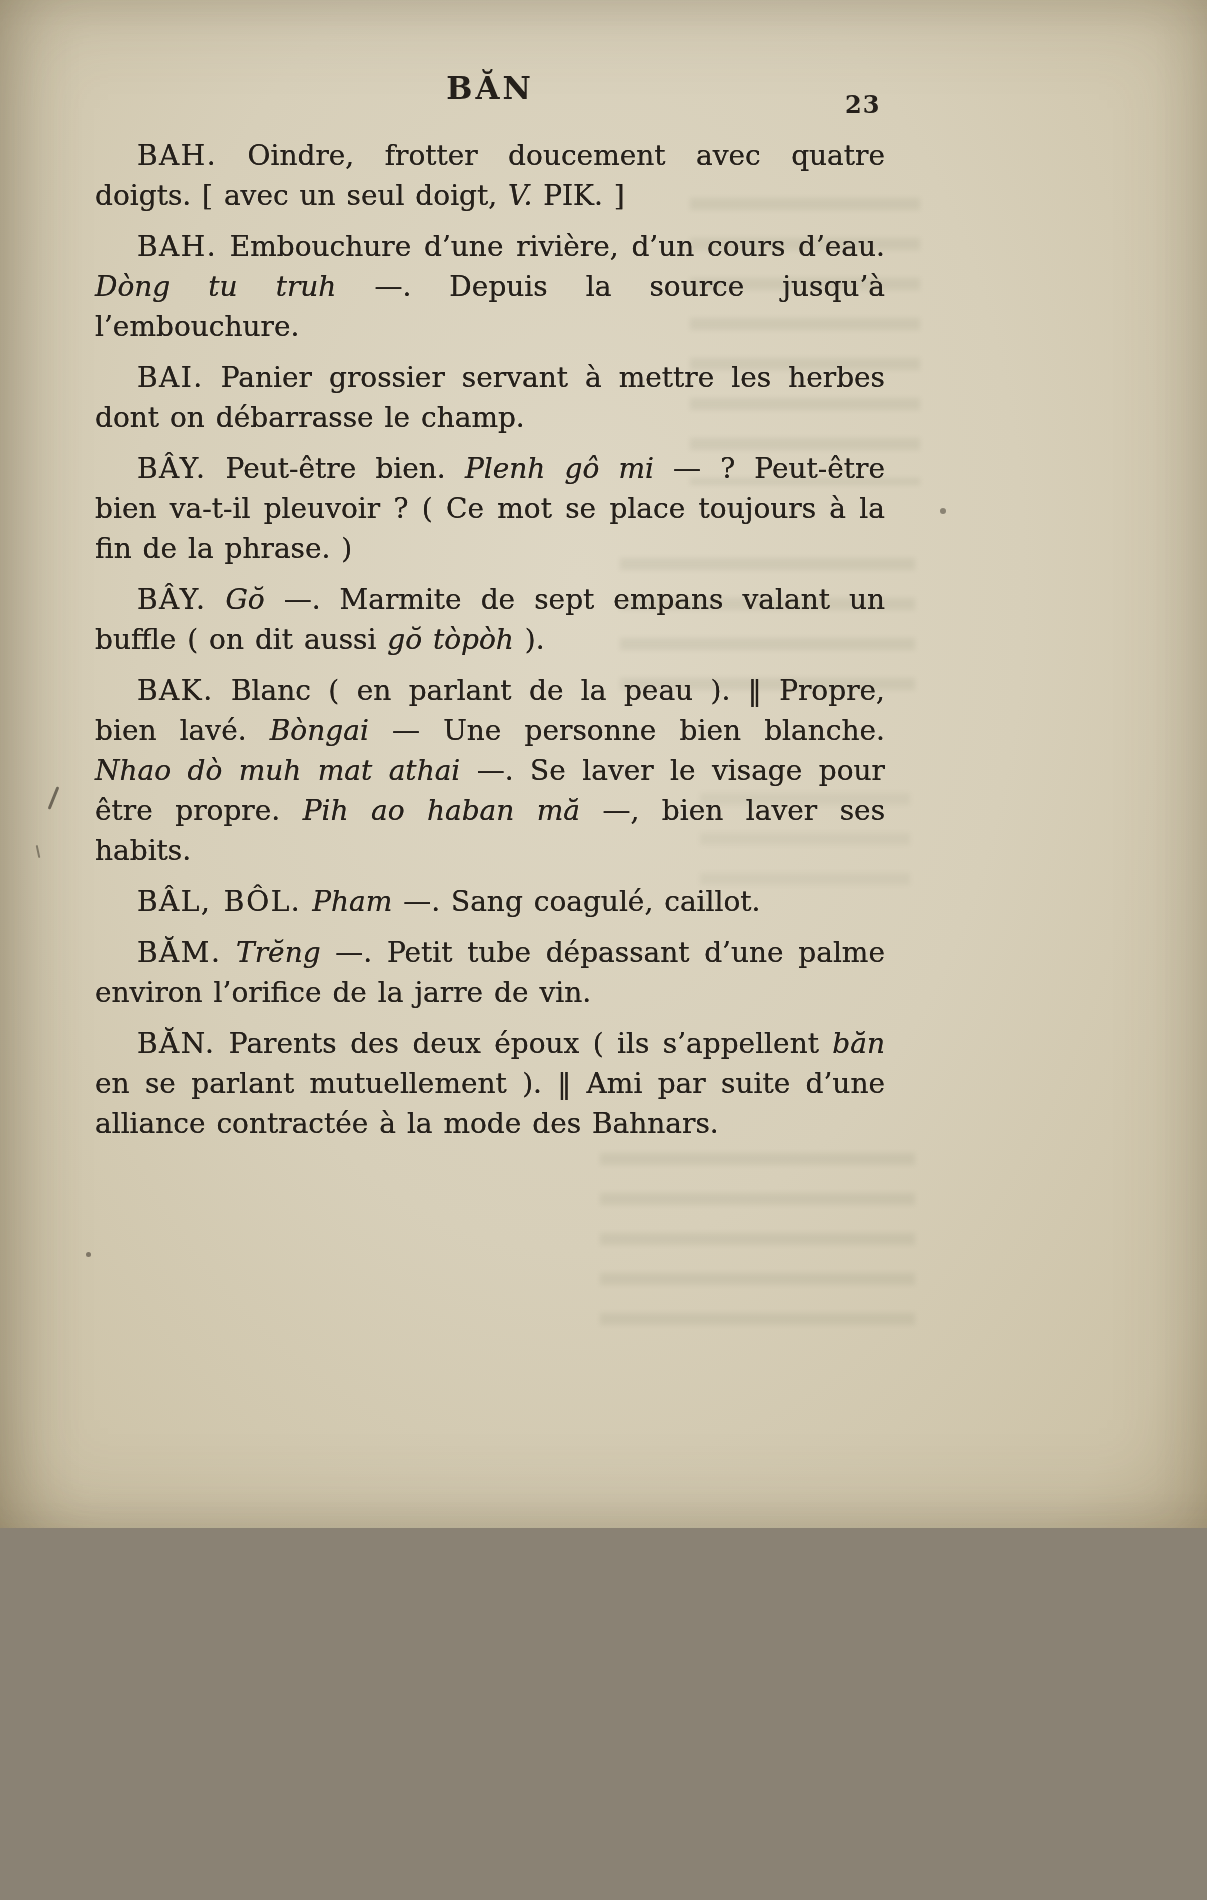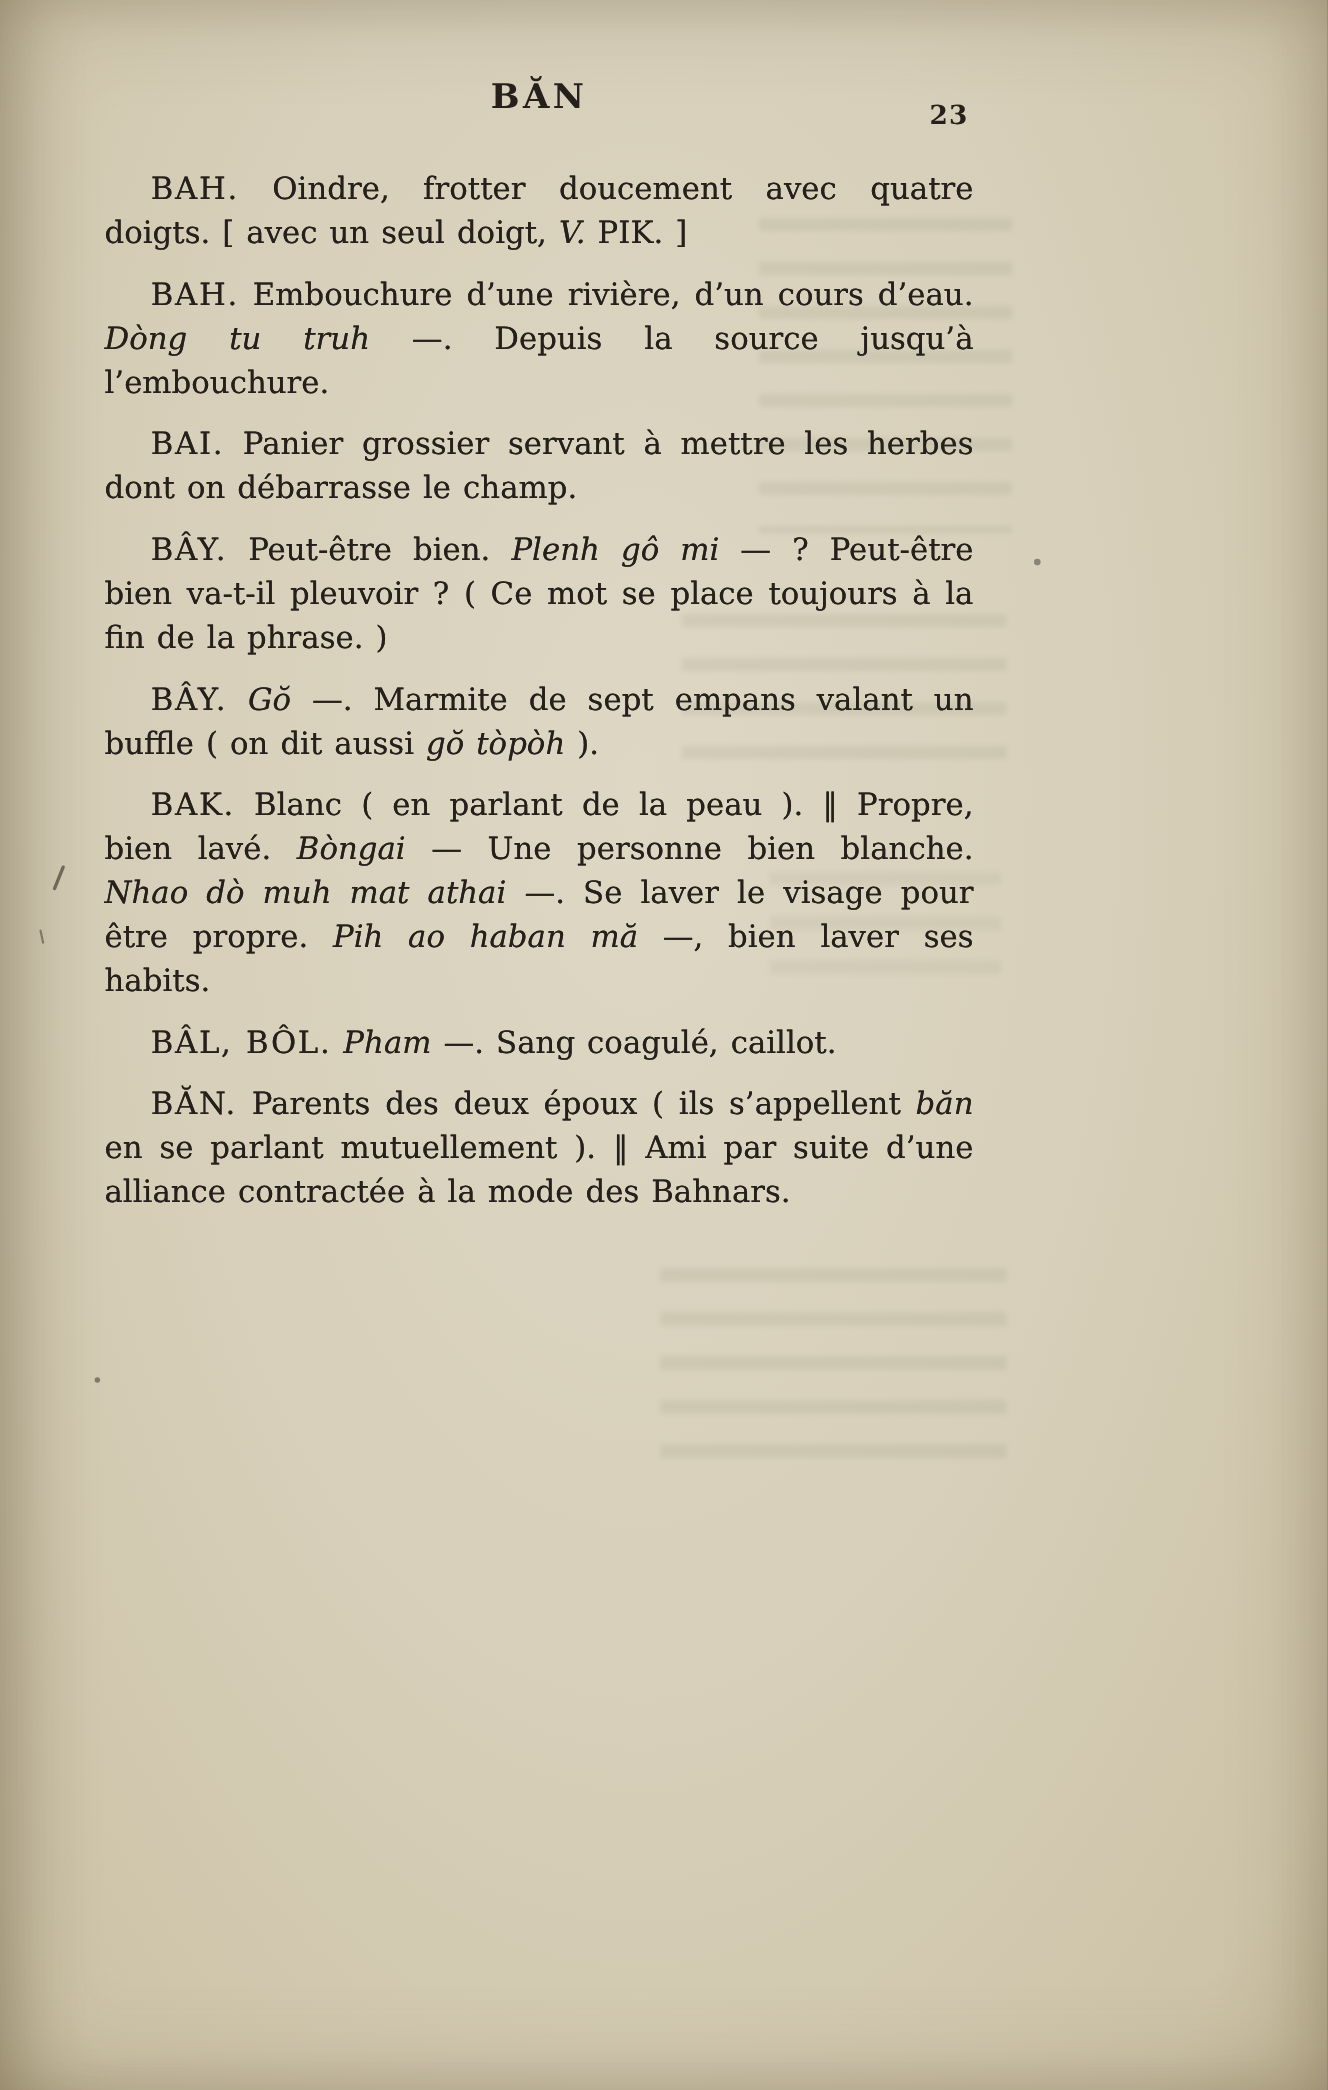--- a/index.html
+++ b/index.html
@@ -4,21 +4,21 @@
 <style>
   html, body {
     margin: 0;
     padding: 0;
     background: #8a8274;
     font-family: "DejaVu Serif", "Liberation Serif", serif;
   }
   .page {
     position: relative;
     width: 1207px;
-    height: 1900px;
+    height: 1528px;
     margin: 0 auto;
     overflow: hidden;
     color: #25201b;
     background:
       radial-gradient(ellipse at 48% 38%, #ded7c4 0%, #d7cfb9 50%, #cdc3a8 88%, #c2b698 100%);
     box-shadow:
       inset 0 0 90px rgba(92, 76, 48, 0.28),
       inset 45px 0 70px -40px rgba(70, 58, 34, 0.30),
       inset -25px 0 60px -35px rgba(70, 58, 34, 0.22);
   }
@@ -61,21 +61,21 @@
   .text-block {
     position: absolute;
     left: 95px;
     top: 136px;
     width: 790px;
     font-size: 28px;
     line-height: 40px;
     text-align: justify;
   }
   .entry {
-    margin: 16px 0 11px 0;
+    margin: 0 0 11px 0;
     text-indent: 42px;
     word-spacing: 2px;
     text-shadow: 0 0 0.45px rgba(37, 32, 27, 0.85);
   }
   .seg-headword {
     letter-spacing: 1.5px;
     font-weight: 500;
   }
   .seg-italic {
     font-style: italic;
@@ -129,20 +129,21 @@
   <div class="page-number">23</div>
 
   <main class="text-block" id="entries-container">
       <p class="entry"><span class="seg-headword">BAH.</span><span class="seg-normal">  Oindre, frotter doucement avec quatre doigts. [ avec un seul doigt, </span><span class="seg-italic">V.</span><span class="seg-normal"> PIK. ]</span></p>
       <p class="entry"><span class="seg-headword">BAH.</span><span class="seg-normal">  Embouchure d’une rivière, d’un cours d’eau. </span><span class="seg-italic">Dòng tu truh</span><span class="seg-normal"> —. Depuis la source jusqu’à l’embouchure.</span></p>
       <p class="entry"><span class="seg-headword">BAI.</span><span class="seg-normal">  Panier grossier servant à mettre les herbes dont on débarrasse le champ.</span></p>
       <p class="entry"><span class="seg-headword">BÂY.</span><span class="seg-normal">  Peut-être bien. </span><span class="seg-italic">Plenh gô mi</span><span class="seg-normal"> — ?  Peut-être bien va-t-il pleuvoir ? ( Ce mot se place toujours à la fin de la phrase. )</span></p>
       <p class="entry"><span class="seg-headword">BÂY.</span><span class="seg-normal">  </span><span class="seg-italic">Gŏ</span><span class="seg-normal"> —.  Marmite de sept empans valant un buffle ( on dit aussi </span><span class="seg-italic">gŏ tòpòh</span><span class="seg-normal"> ).</span></p>
       <p class="entry"><span class="seg-headword">BAK.</span><span class="seg-normal">  Blanc ( en parlant de la peau ). ‖ Propre, bien lavé. </span><span class="seg-italic">Bòngai</span><span class="seg-normal"> — Une personne bien blanche. </span><span class="seg-italic">Nhao dò muh mat athai</span><span class="seg-normal"> —. Se laver le visage pour être propre. </span><span class="seg-italic">Pih ao haban mă</span><span class="seg-normal"> —, bien laver ses habits.</span></p>
       <p class="entry"><span class="seg-headword">BÂL, BÔL.</span><span class="seg-normal">  </span><span class="seg-italic">Pham</span><span class="seg-normal"> —. Sang coagulé, caillot.</span></p>
+      <p class="entry"><span class="seg-headword">BĂM.</span><span class="seg-normal">  </span><span class="seg-italic">Trĕng</span><span class="seg-normal"> —. Petit tube dépassant d’une palme environ l’orifice de la jarre de vin.</span></p>
       <p class="entry"><span class="seg-headword">BĂN.</span><span class="seg-normal">  Parents des deux époux ( ils s’appellent </span><span class="seg-italic">băn</span><span class="seg-normal"> en se parlant mutuellement ). ‖ Ami par suite d’une alliance contractée à la mode des Bahnars.</span></p>
     </main>
 
   <div class="mark mark-slash"></div>
   <div class="mark mark-tick"></div>
   <div class="mark mark-dot-left"></div>
   <div class="mark mark-dot-right"></div>
 
 </div>
 

